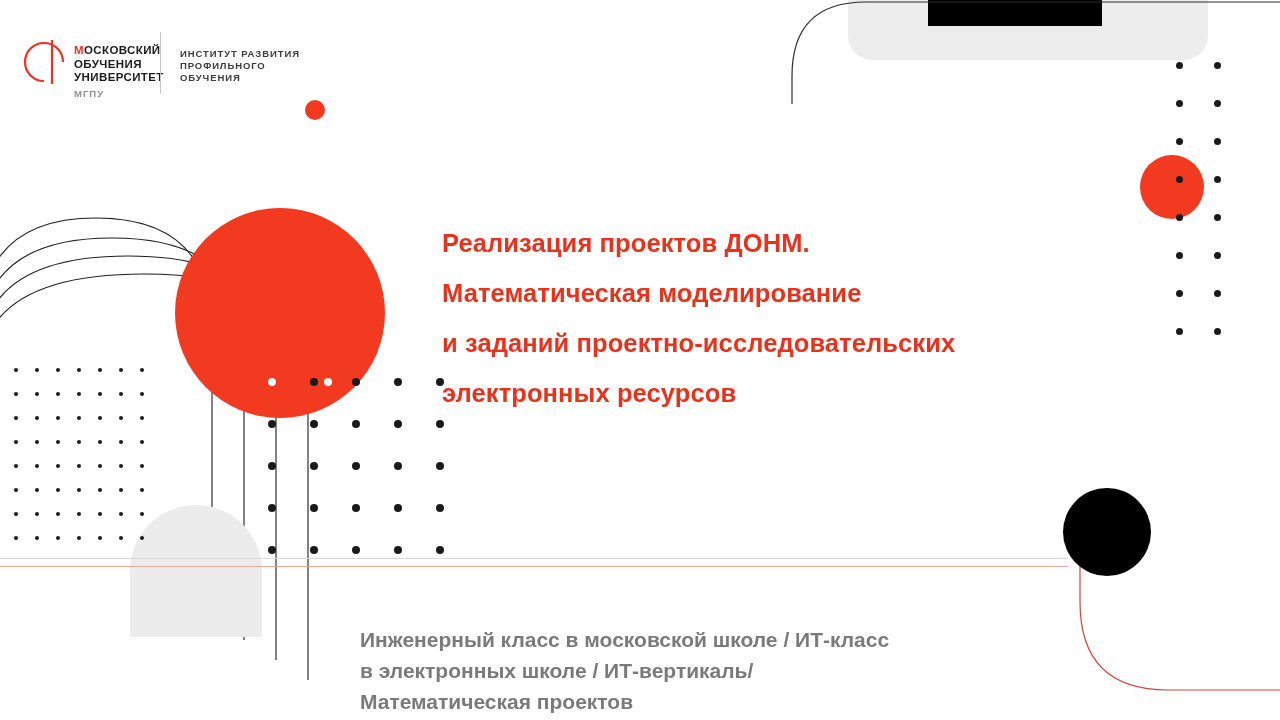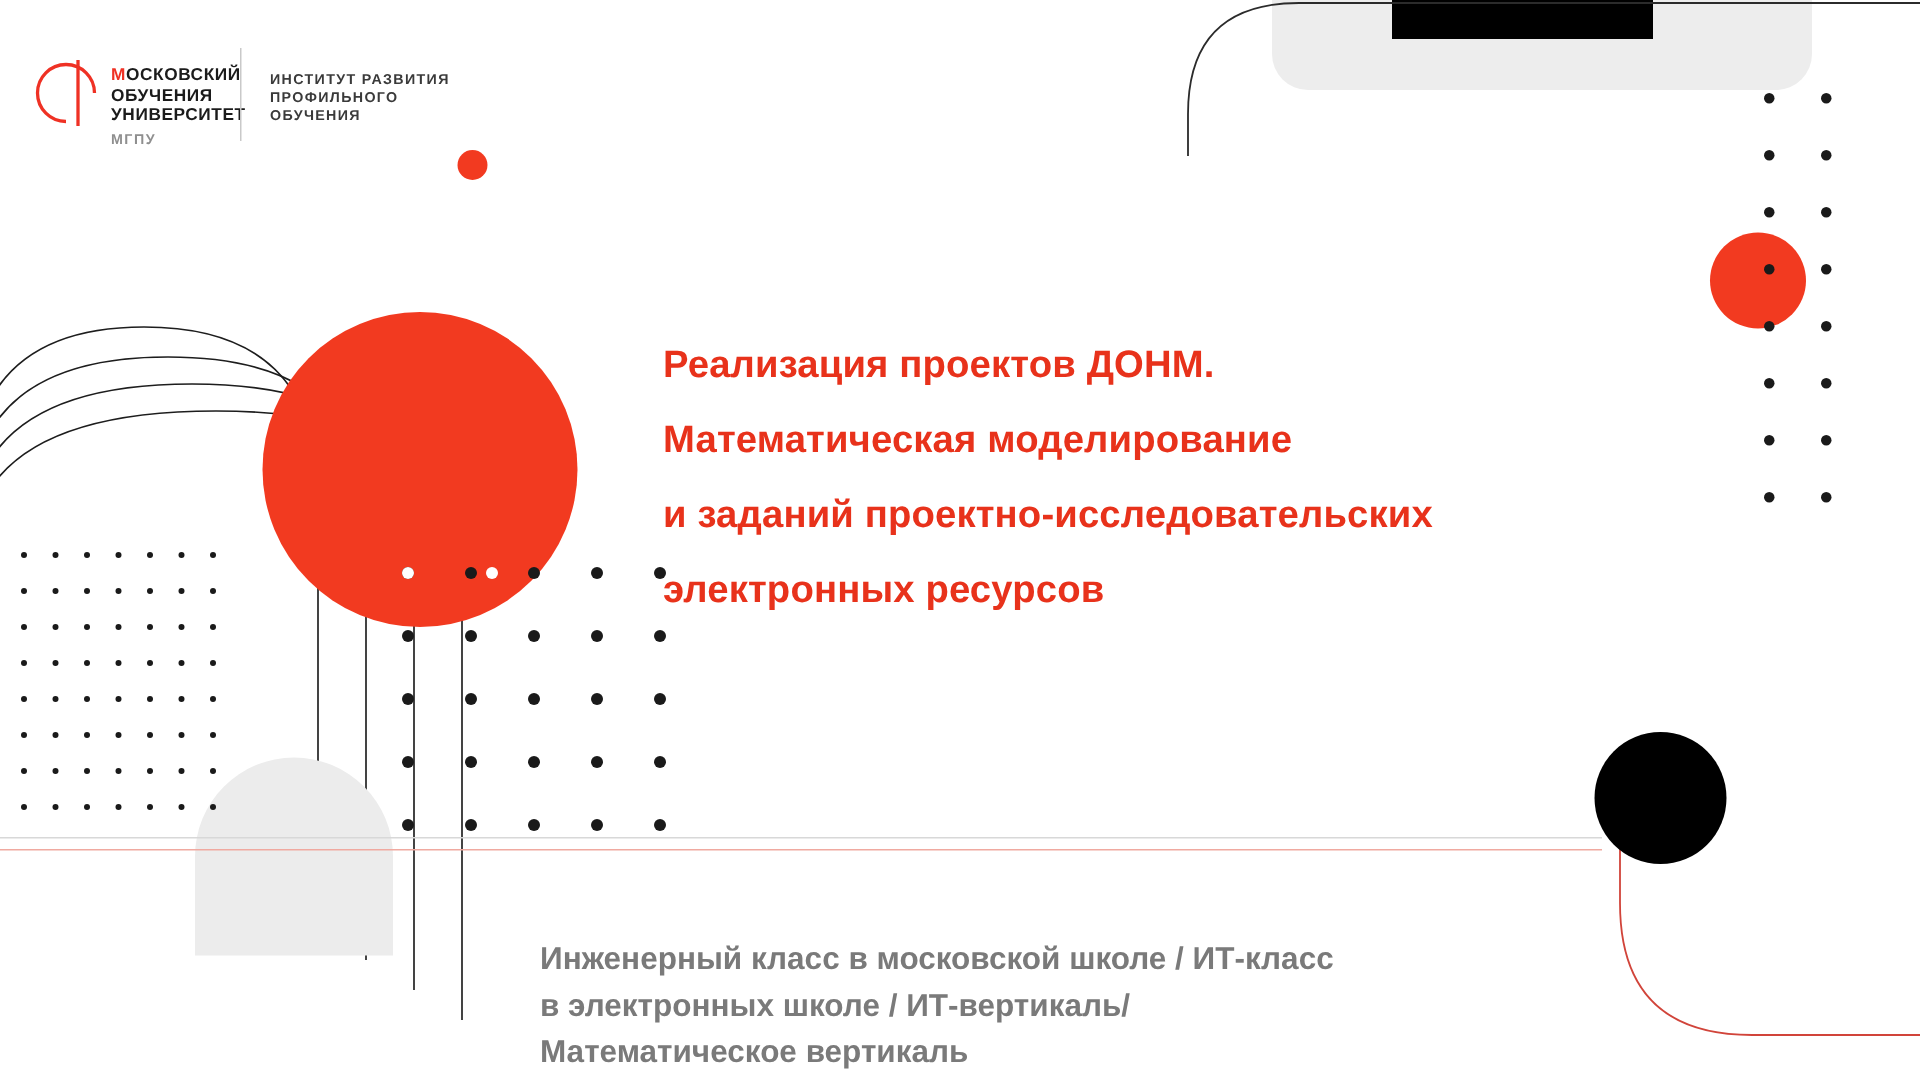--- a/index.html
+++ b/index.html
@@ -362,16 +362,16 @@
   <div class="title">
     <div>Реализация проектов ДОНМ.</div>
     <div>Математическая моделирование</div>
     <div>и заданий проектно-исследовательских</div>
     <div>электронных ресурсов</div>
   </div>
 
   <div class="footer-text">
     <div>Инженерный класс в московской школе / ИТ-класс</div>
     <div>в электронных школе / ИТ-вертикаль/</div>
-    <div>Математическое вертикаль</div>
+    <div>Математическая проектов</div>
   </div>
 
 </div>
 
 </body></html>

